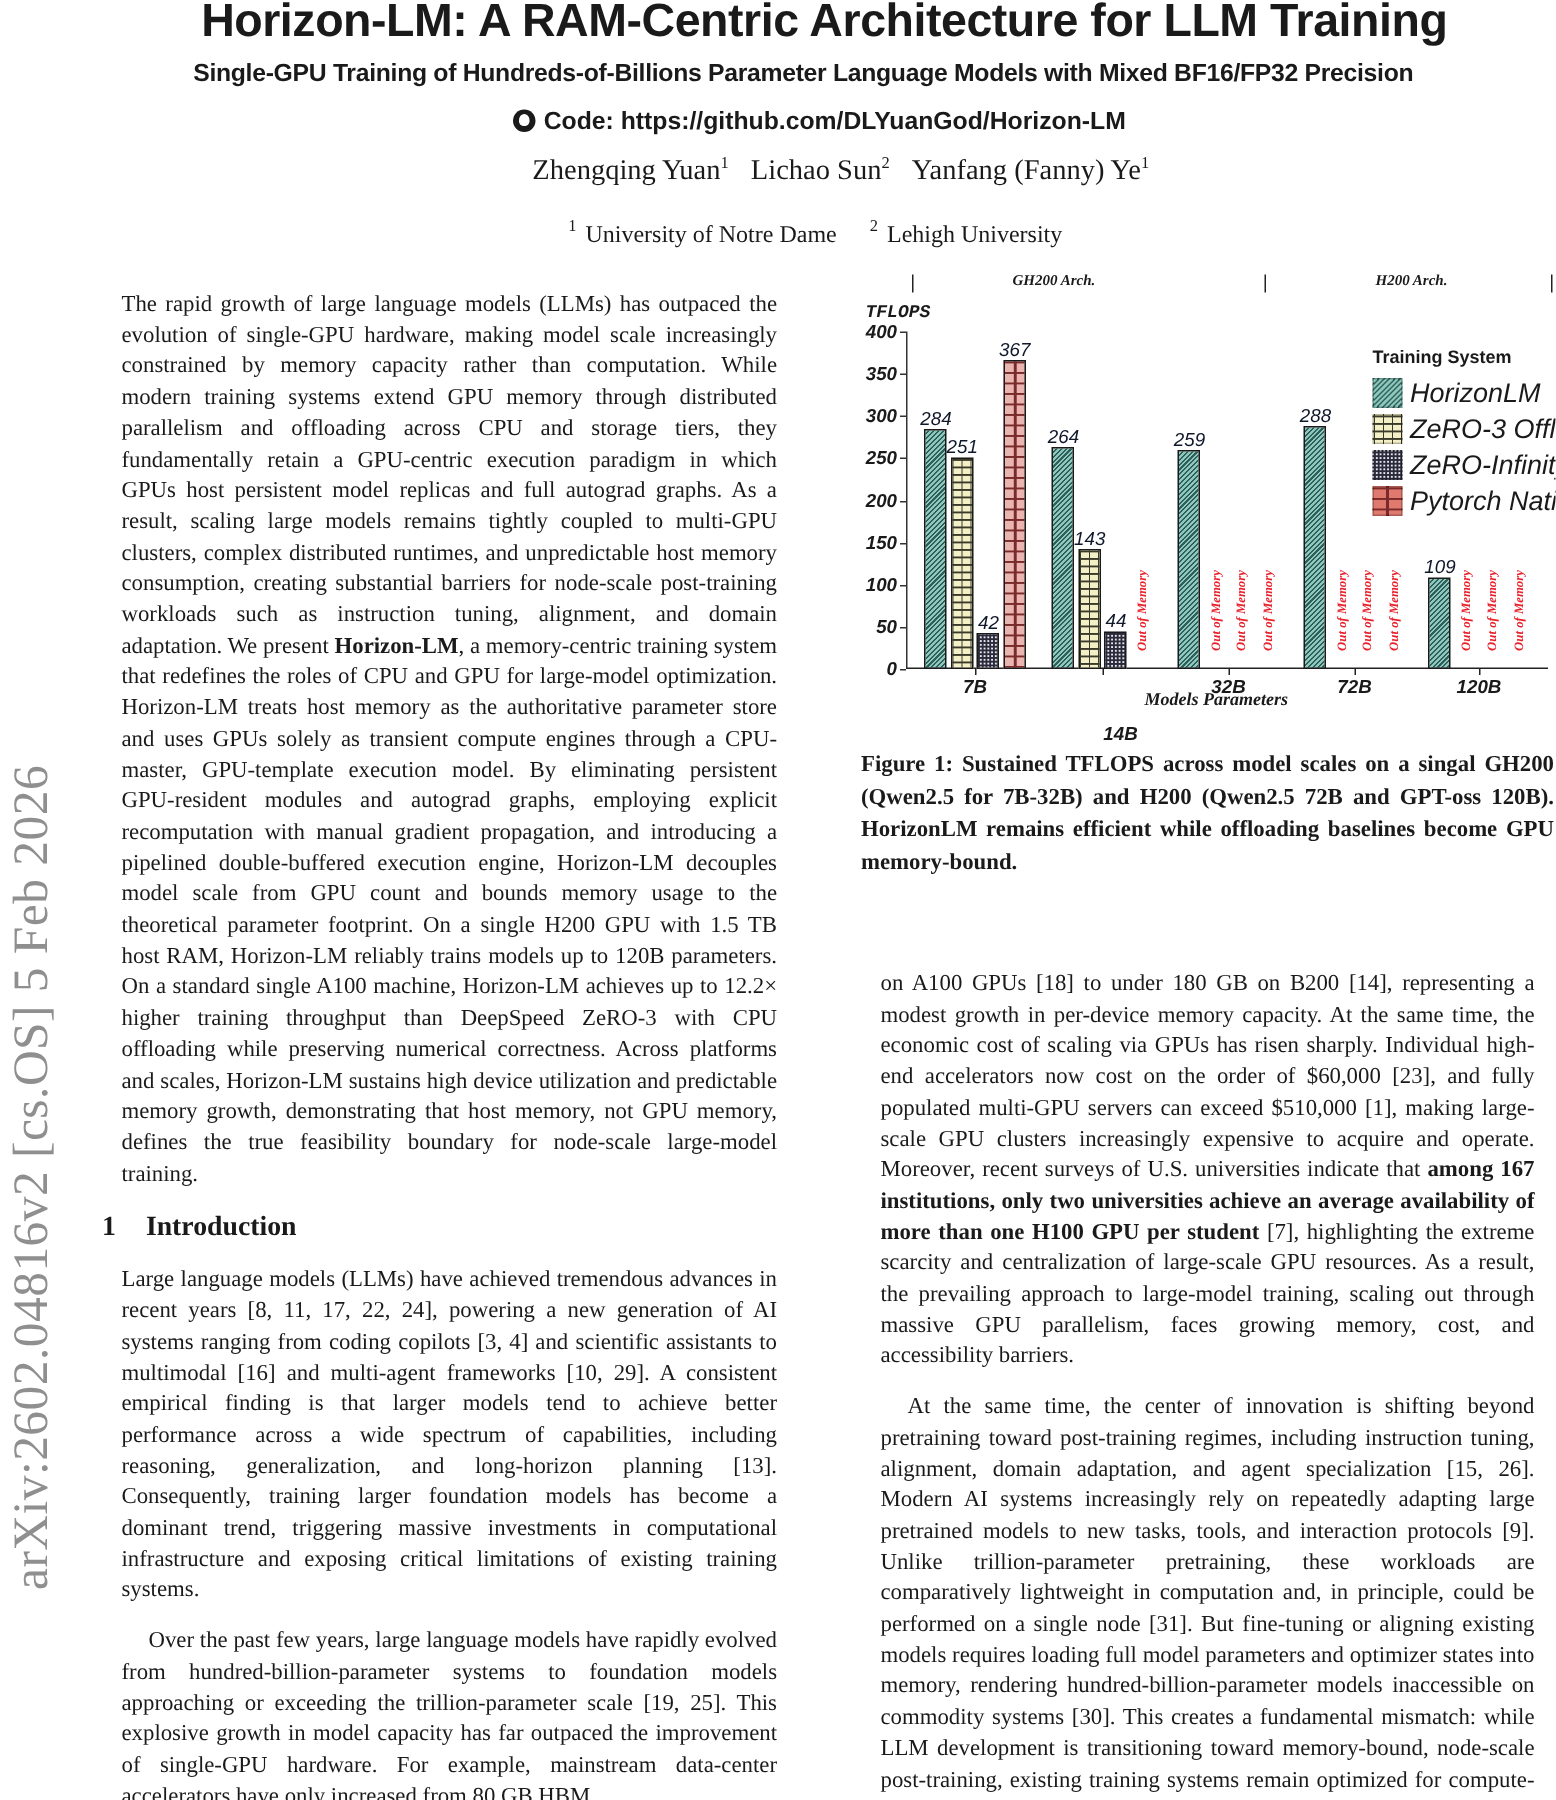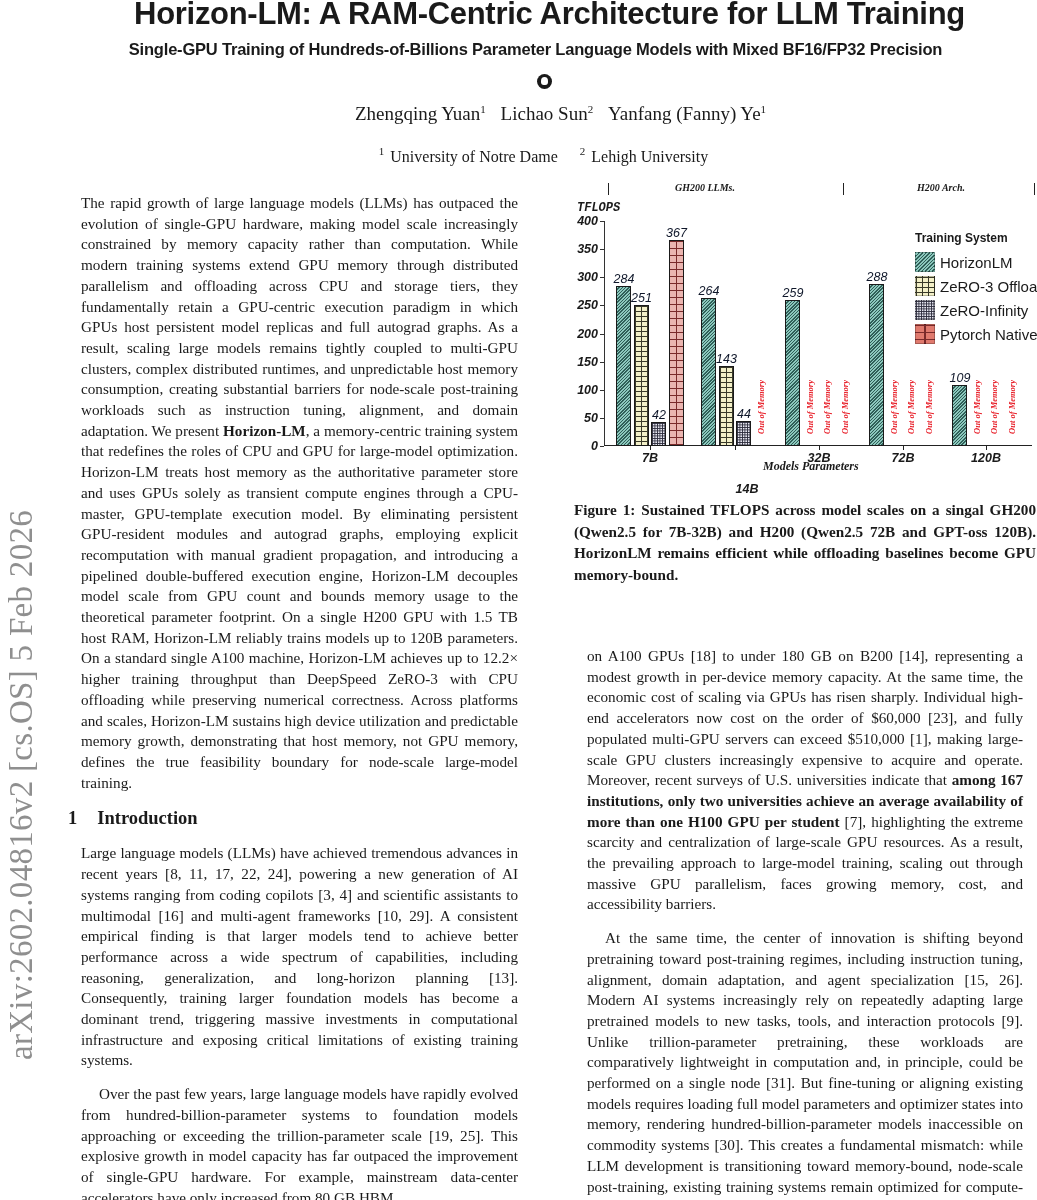--- a/index.html
+++ b/index.html
@@ -65,31 +65,31 @@
   .xlabel { position: absolute; left: 198px; top: 279px; font-family: "Liberation Serif", serif; font-style: italic; font-weight: bold; font-size: 12px; }
 
   .legend { position: absolute; left: 350px; top: 51px; width: 124px; }
   .legend-title { font-family: "Liberation Sans", sans-serif; font-weight: bold; font-size: 12px; margin-bottom: 5px; }
   .legend-item { display: flex; align-items: center; height: 24px; }
   .swatch { width: 20px; height: 20px; margin-right: 5px; border: 1px solid rgba(0,0,0,0.25); flex: none; }
   .swatch.hz { background: repeating-linear-gradient(135deg, #8cc8bd 0 1.5px, #2f5f58 1.5px 2.5px); }
   .swatch.z3 { background-color: #f3f0c8; background-image: linear-gradient(#3a3a2a 1px, transparent 1px), linear-gradient(90deg, #3a3a2a 1px, transparent 1px); background-size: 100% 5px, 6px 5px; }
   .swatch.zi { background-color: #e6e6f0; background-image: linear-gradient(#2a2a3a 1px, transparent 1px), linear-gradient(90deg, #2a2a3a 1px, transparent 1px); background-size: 100% 2.5px, 2.5px 100%; }
   .swatch.pt { background-color: #e07a6e; background-image: linear-gradient(90deg, transparent 8px, #7a2a2a 8px 10px, transparent 10px), linear-gradient(#7a2a2a 1.5px, transparent 1.5px); background-size: 100% 100%, 100% 7px; }
-  .legend-label { font-family: "Liberation Sans", sans-serif; font-size: 15px; white-space: nowrap; }
+  .legend-label { font-family: "Liberation Sans", sans-serif; font-style: italic; font-size: 18px; white-space: nowrap; }
 
   .caption { position: absolute; left: 574px; top: 499px; width: 462px; font-family: "Liberation Serif", serif; font-weight: bold; font-size: 15.2px; line-height: 21.5px; text-align: justify; }
 </style>
 </head>
 <body>
 
 <div class="title">Horizon-LM: A RAM-Centric Architecture for LLM Training</div>
 <div class="subtitle">Single-GPU Training of Hundreds-of-Billions Parameter Language Models with Mixed BF16/FP32 Precision</div>
 <div class="code-line">
-  <span class="gh"></span>
+  <span class="gh"></span><span>Code: https://github.com/DLYuanGod/Horizon-LM</span>
 </div>
 <div class="authors">
   <span class="author"><span>Zhengqing Yuan</span><sup>1</sup></span>
   <span class="author"><span>Lichao Sun</span><sup>2</sup></span>
   <span class="author"><span>Yanfang (Fanny) Ye</span><sup>1</sup></span>
 </div>
 <div class="affil">
   <span><sup>1</sup><span>University of Notre Dame</span></span>
   <span><sup>2</sup><span>Lehigh University</span></span>
 </div>
@@ -98,21 +98,21 @@
 
 <div class="col col-left">
   <p><span>The rapid growth of large language models (LLMs) has outpaced the evolution of single-GPU hardware, making model scale increasingly constrained by memory capacity rather than computation. While modern training systems extend GPU memory through distributed parallelism and offloading across CPU and storage tiers, they fundamentally retain a GPU-centric execution paradigm in which GPUs host persistent model replicas and full autograd graphs. As a result, scaling large models remains tightly coupled to multi-GPU clusters, complex distributed runtimes, and unpredictable host memory consumption, creating substantial barriers for node-scale post-training workloads such as instruction tuning, alignment, and domain adaptation. We present </span><b>Horizon-LM</b><span>, a memory-centric training system that redefines the roles of CPU and GPU for large-model optimization. Horizon-LM treats host memory as the authoritative parameter store and uses GPUs solely as transient compute engines through a CPU-master, GPU-template execution model. By eliminating persistent GPU-resident modules and autograd graphs, employing explicit recomputation with manual gradient propagation, and introducing a pipelined double-buffered execution engine, Horizon-LM decouples model scale from GPU count and bounds memory usage to the theoretical parameter footprint. On a single H200 GPU with 1.5 TB host RAM, Horizon-LM reliably trains models up to 120B parameters. On a standard single A100 machine, Horizon-LM achieves up to 12.2× higher training throughput than DeepSpeed ZeRO-3 with CPU offloading while preserving numerical correctness. Across platforms and scales, Horizon-LM sustains high device utilization and predictable memory growth, demonstrating that host memory, not GPU memory, defines the true feasibility boundary for node-scale large-model training.</span></p>
   <div class="section-head intro-head"><span class="num">1</span><span>Introduction</span></div>
   <p>Large language models (LLMs) have achieved tremendous advances in recent years [8, 11, 17, 22, 24], powering a new generation of AI systems ranging from coding copilots [3, 4] and scientific assistants to multimodal [16] and multi-agent frameworks [10, 29]. A consistent empirical finding is that larger models tend to achieve better performance across a wide spectrum of capabilities, including reasoning, generalization, and long-horizon planning [13]. Consequently, training larger foundation models has become a dominant trend, triggering massive investments in computational infrastructure and exposing critical limitations of existing training systems.</p>
   <p class="indent">Over the past few years, large language models have rapidly evolved from hundred-billion-parameter systems to foundation models approaching or exceeding the trillion-parameter scale [19, 25]. This explosive growth in model capacity has far outpaced the improvement of single-GPU hardware. For example, mainstream data-center accelerators have only increased from 80 GB HBM</p>
 </div>
 
 <div class="figure">
   <div class="arch-bar" style="left:43px;"></div>
-  <div class="arch-label" style="left:110px;">GH200 LLMs.</div>
+  <div class="arch-label" style="left:110px;">GH200 Arch.</div>
   <div class="arch-bar" style="left:278px;"></div>
   <div class="arch-label" style="left:352px;">H200 Arch.</div>
   <div class="arch-bar" style="left:469px;"></div>
 
   <div class="ylabel">TFLOPS</div>
 
   <div class="plot" id="plot">
     <div class="y-axis"></div>
     <div class="x-axis"></div>
   <div class="ytick" style="top: 219px;">0</div>

